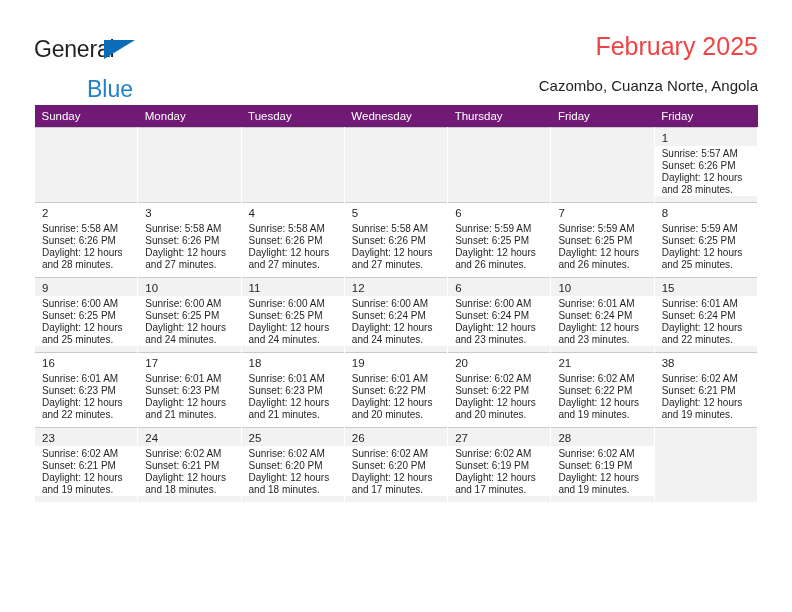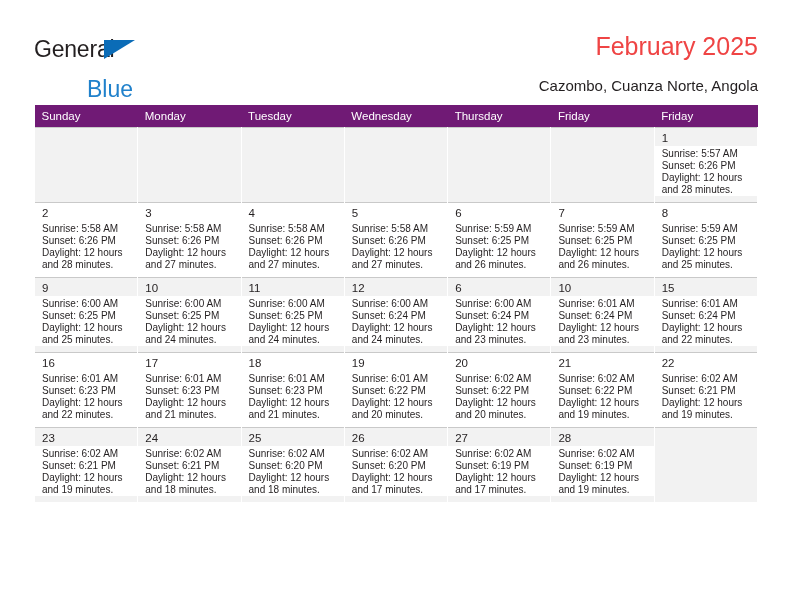--- a/index.html
+++ b/index.html
@@ -419,21 +419,21 @@
               <div class="daynum">21</div>
               <div class="cell-body">
                 <div>Sunrise: 6:02 AM</div>
                 <div>Sunset: 6:22 PM</div>
                 <div class="daylight">Daylight: 12 hours and 19 minutes.</div>
               </div>
             </div>
           </td>
           <td>
             <div class="cell-inner">
-              <div class="daynum">22</div>
+              <div class="daynum">38</div>
               <div class="cell-body">
                 <div>Sunrise: 6:02 AM</div>
                 <div>Sunset: 6:21 PM</div>
                 <div class="daylight">Daylight: 12 hours and 19 minutes.</div>
               </div>
             </div>
           </td>
         </tr>
         <tr class="shaded">
           <td>

